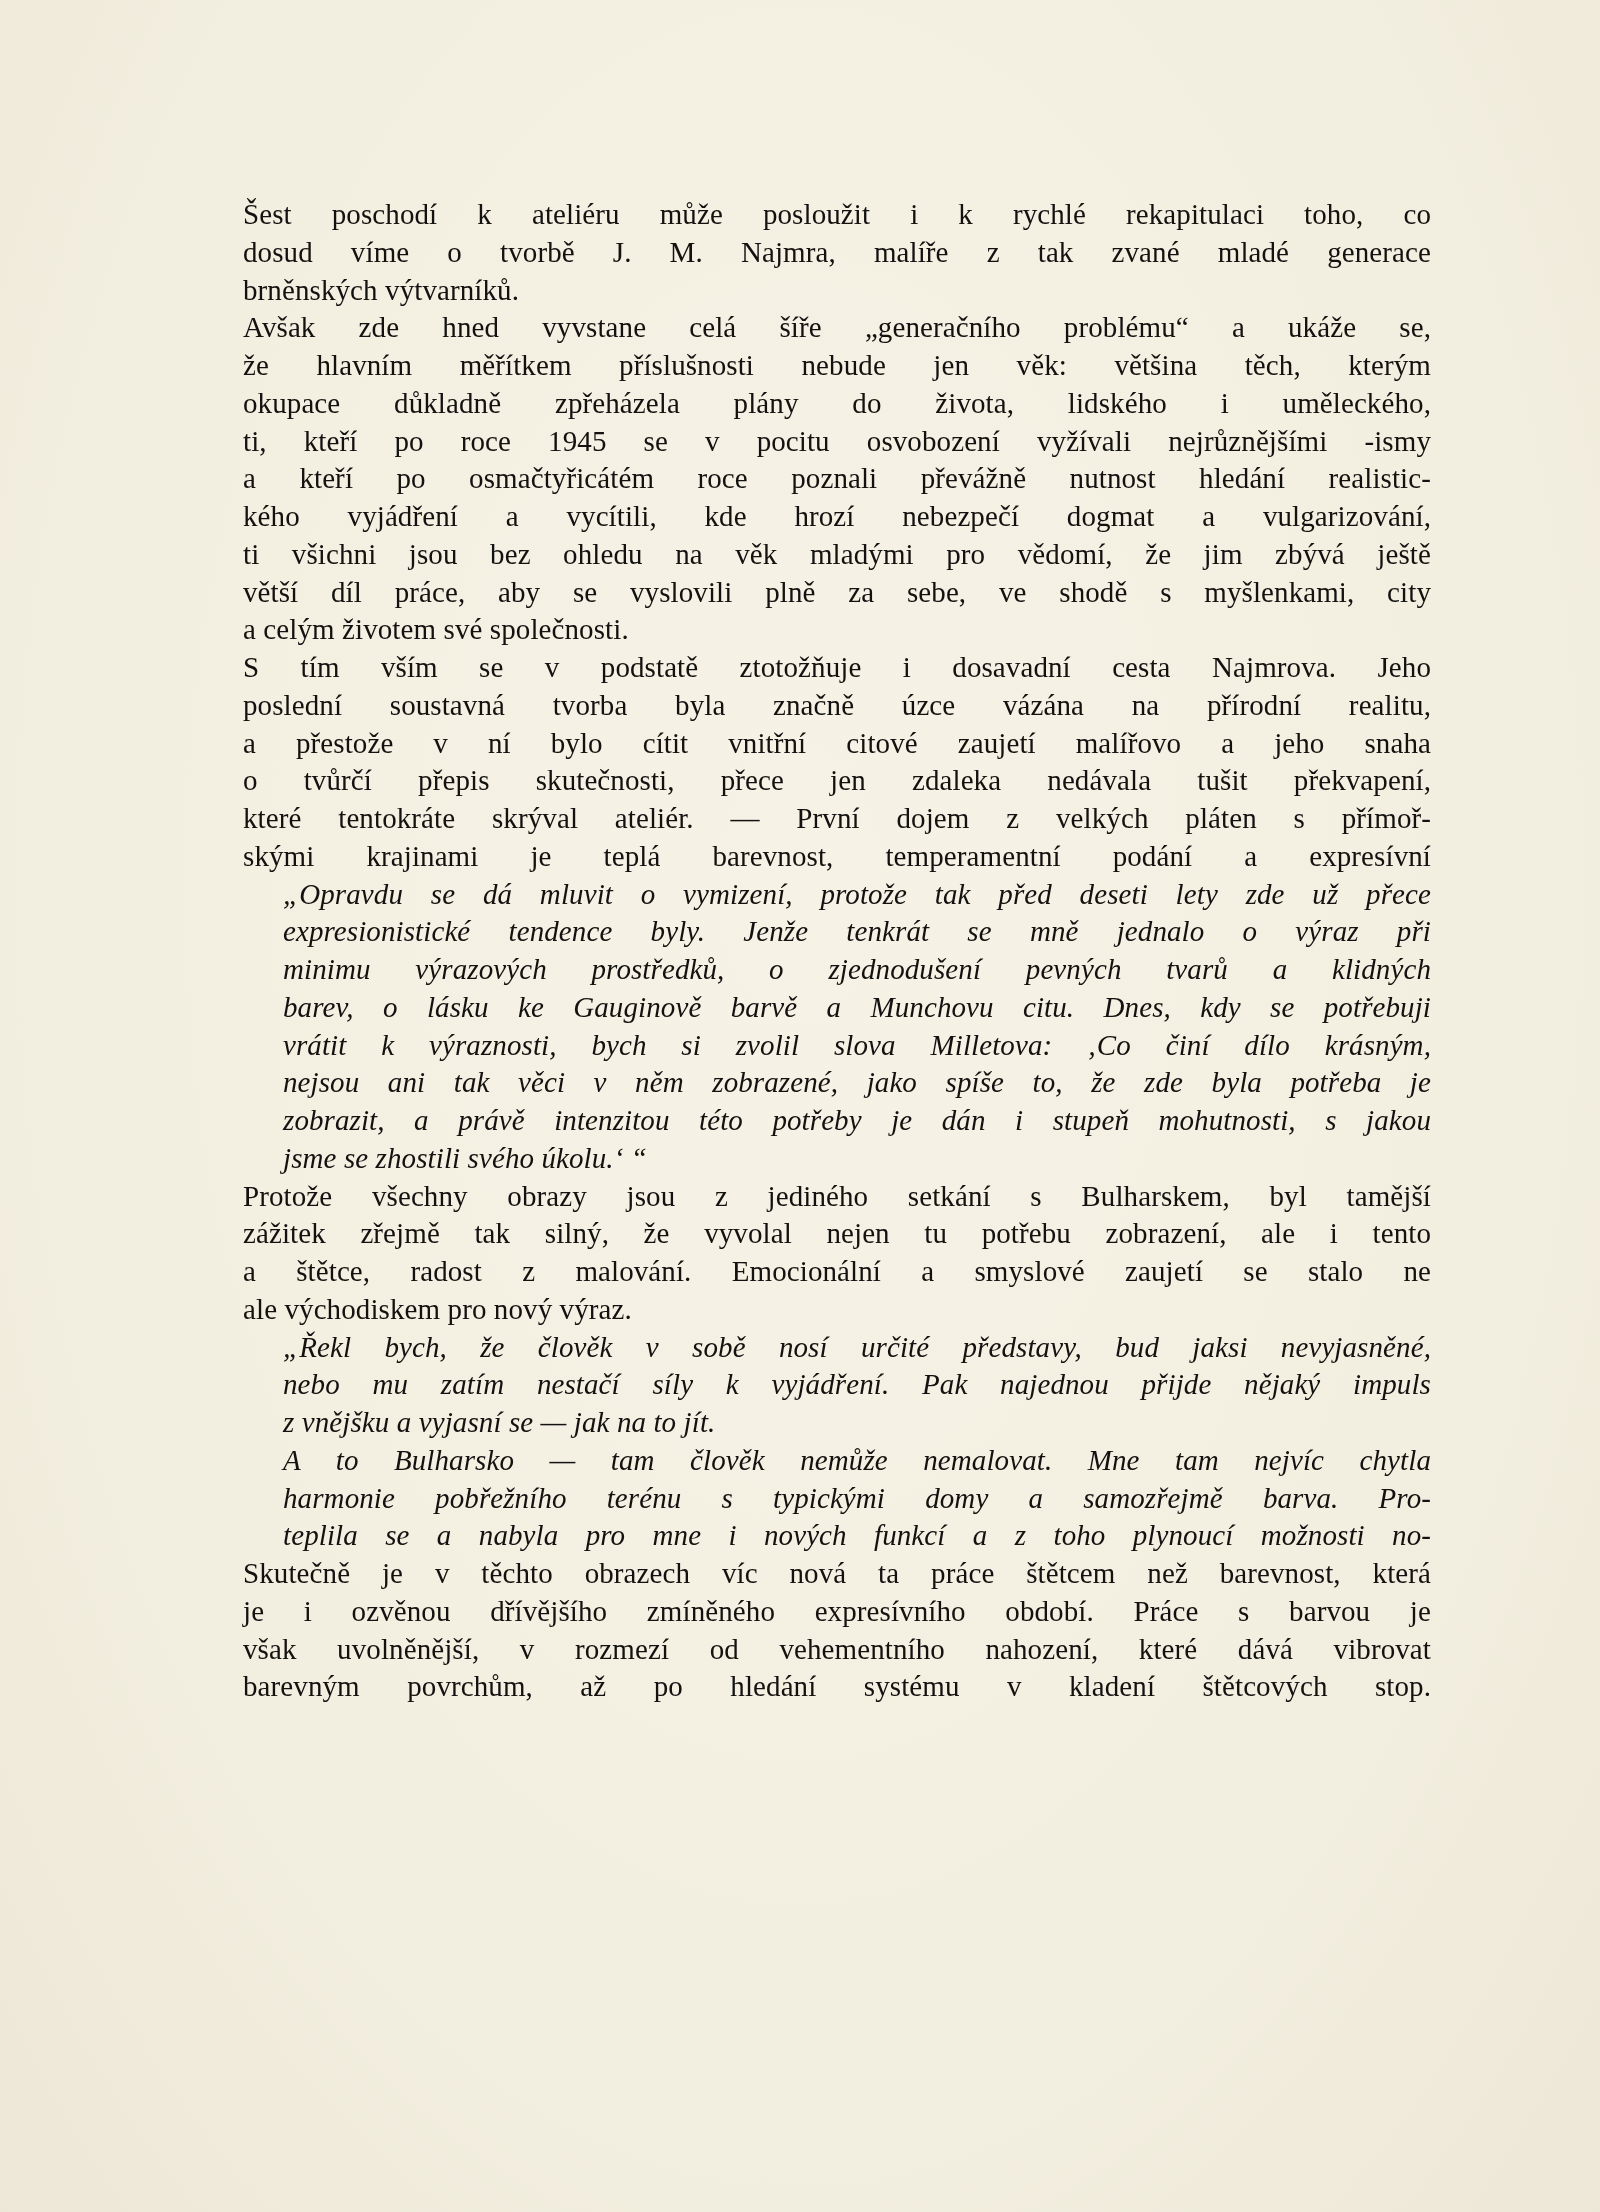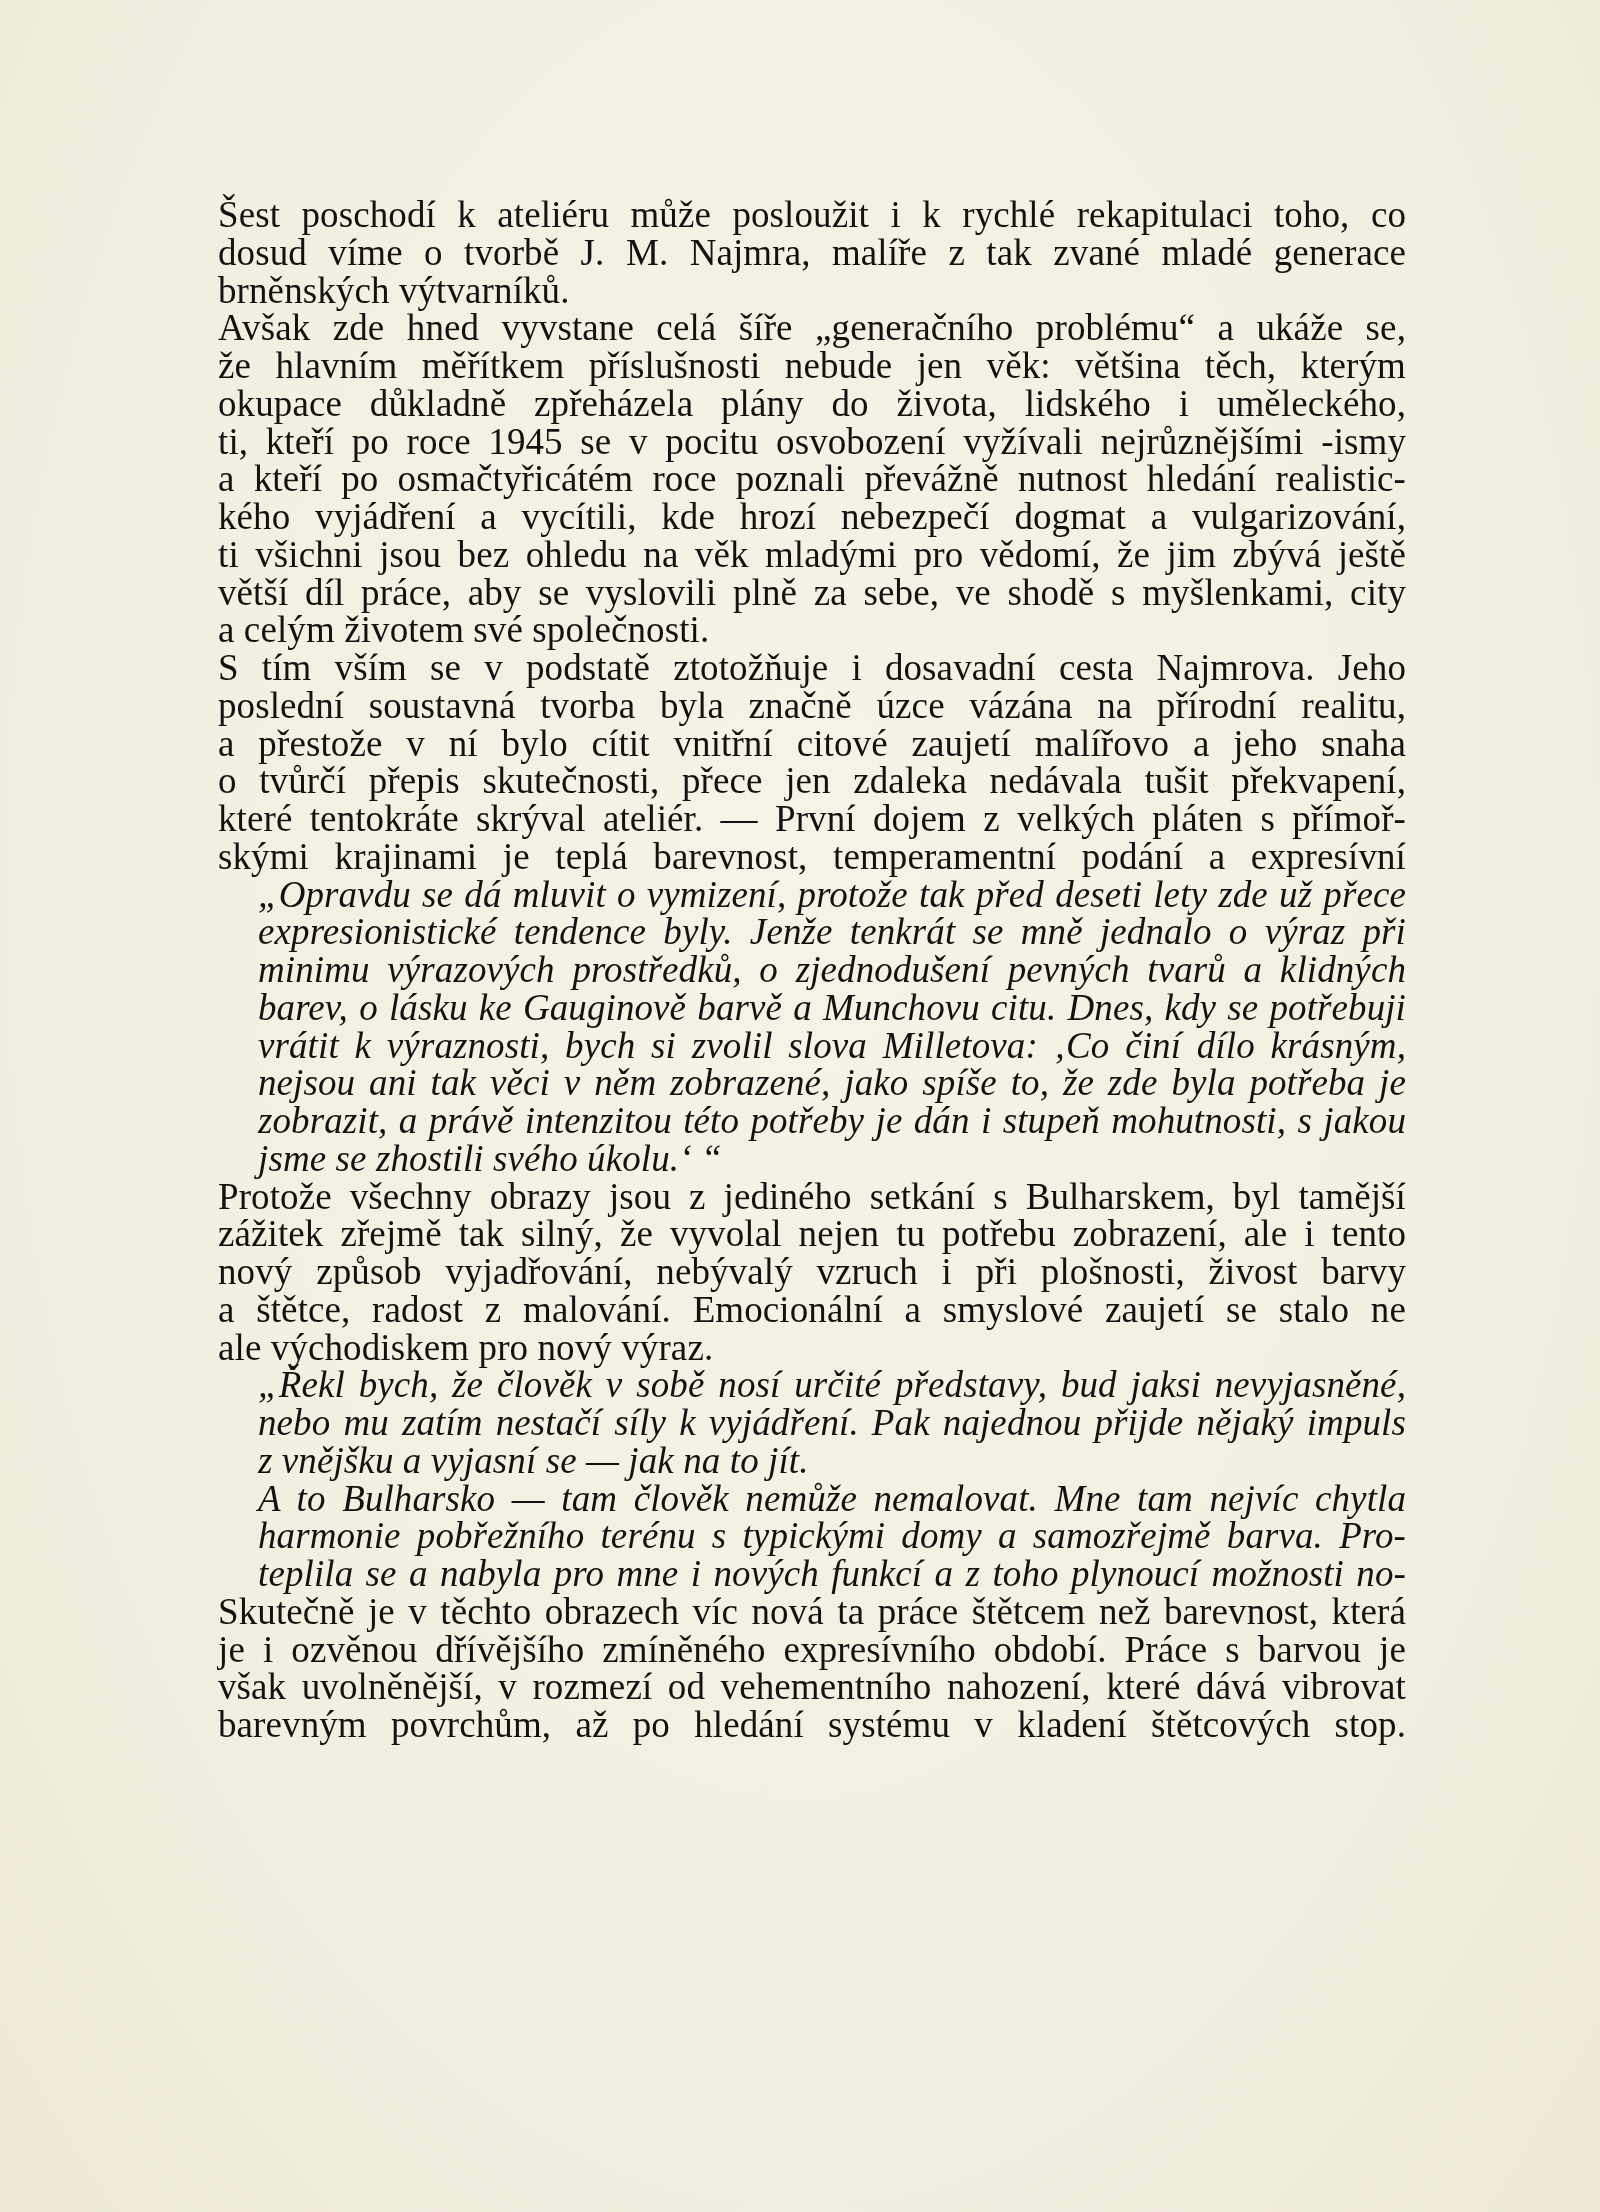--- a/index.html
+++ b/index.html
@@ -15,25 +15,25 @@
   }
   .page {
     position: absolute;
     left: 0; top: 0;
     width: 1600px; height: 2212px;
     background:
       radial-gradient(ellipse at 50% 40%, #f6f2e6 0%, #f2eedf 70%, #ece7d6 100%);
   }
   .text-block {
     position: absolute;
-    left: 218px;
+    left: 243px;
     top: 196px;
     width: 1188px;
     font-family: "Liberation Serif", "DejaVu Serif", serif;
-    font-size: 37px;
+    font-size: 29px;
     line-height: 37.75px;
     color: #141210;
     text-align: justify;
     hyphens: manual;
     letter-spacing: 0.1px;
   }
   .para {
     margin: 0;
     padding: 0;
   }
@@ -103,21 +103,20 @@
       <span class="line"><span class="line-inner">barev, o lásku ke Gauginově barvě a Munchovu citu. Dnes, kdy se potřebuji</span></span>
       <span class="line"><span class="line-inner">vrátit k výraznosti, bych si zvolil slova Milletova: ‚Co činí dílo krásným,</span></span>
       <span class="line"><span class="line-inner">nejsou ani tak věci v něm zobrazené, jako spíše to, že zde byla potřeba je</span></span>
       <span class="line"><span class="line-inner">zobrazit, a právě intenzitou této potřeby je dán i stupeň mohutnosti, s jakou</span></span>
       <span class="line last"><span class="line-inner">jsme se zhostili svého úkolu.‘ “</span></span>
     </div>
 
     <div class="para">
       <span class="line"><span class="line-inner">Protože všechny obrazy jsou z jediného setkání s Bulharskem, byl tamější</span></span>
       <span class="line"><span class="line-inner">zážitek zřejmě tak silný, že vyvolal nejen tu potřebu zobrazení, ale i tento</span></span>
-      <span class="line"><span class="line-inner">nový způsob vyjadřování, nebývalý vzruch i při plošnosti, živost barvy</span></span>
       <span class="line"><span class="line-inner">a štětce, radost z malování. Emocionální a smyslové zaujetí se stalo ne</span></span>
       <span class="line last"><span class="line-inner">ale východiskem pro nový výraz.</span></span>
     </div>
 
     <div class="para italic">
       <span class="line"><span class="line-inner">„Řekl bych, že člověk v sobě nosí určité představy, bud jaksi nevyjasněné,</span></span>
       <span class="line"><span class="line-inner">nebo mu zatím nestačí síly k vyjádření. Pak najednou přijde nějaký impuls</span></span>
       <span class="line last"><span class="line-inner">z vnějšku a vyjasní se — jak na to jít.</span></span>
     </div>
 

